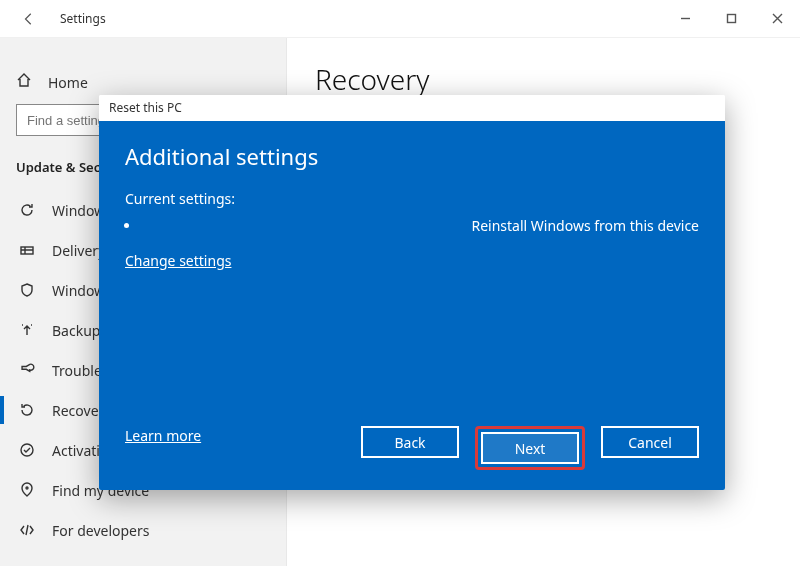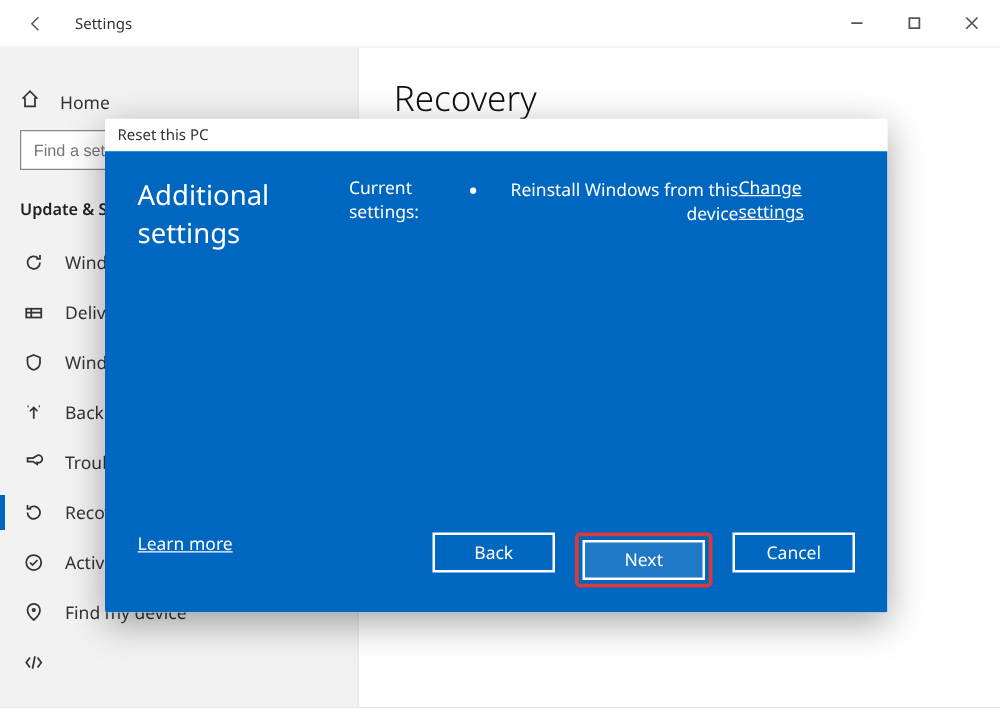--- a/index.html
+++ b/index.html
@@ -123,42 +123,42 @@
     padding: 22px 28px;
   }
   .page-title {
     font-size: 28px;
     font-weight: 300;
     color: #111;
   }
   
   .dialog {
     position: absolute;
-    left: 84px; top: 95px;
+    left: 99px; top: 95px;
     width: 626px; height: 395px;
     background: #fff;
     box-shadow: 0 8px 30px rgba(0,0,0,.35);
     display:flex; flex-direction:column;
     border-radius: 2px;
     overflow:hidden;
   }
   .dlg-title {
     height: 26px;
     padding: 4px 10px 0 10px;
     font-size: 12px;
     color: #333;
     background:#fff;
   }
   .dlg-body {
     flex: 1;
     background: #0067c0;
     color: #fff;
     padding: 20px 26px 18px 26px;
     display:flex;
-    flex-direction:row;
+    flex-direction:column;
     position:relative;
   }
   .dlg-h1 {
     font-size: 22px;
     font-weight: 400;
     margin: 0 0 18px 0;
   }
   .dlg-sub {
     font-size: 14px;
     margin-bottom: 6px;
@@ -319,20 +319,21 @@
               </svg>
             </span>
             <span>Find my device</span>
           </div>
           <div class="nav-item">
             <span class="nav-ic">
               <svg width="16" height="16" viewBox="0 0 16 16">
                 <path d="M5 4L2 8l3 4M11 4l3 4-3 4M9 3l-2 10"></path>
               </svg>
             </span>
+            <span>For developers</span>
           </div>
         </div>
     </div>
 
     <div class="content">
       <div class="page-title">Recovery</div>
     </div>
   </div>
 </div>
 

